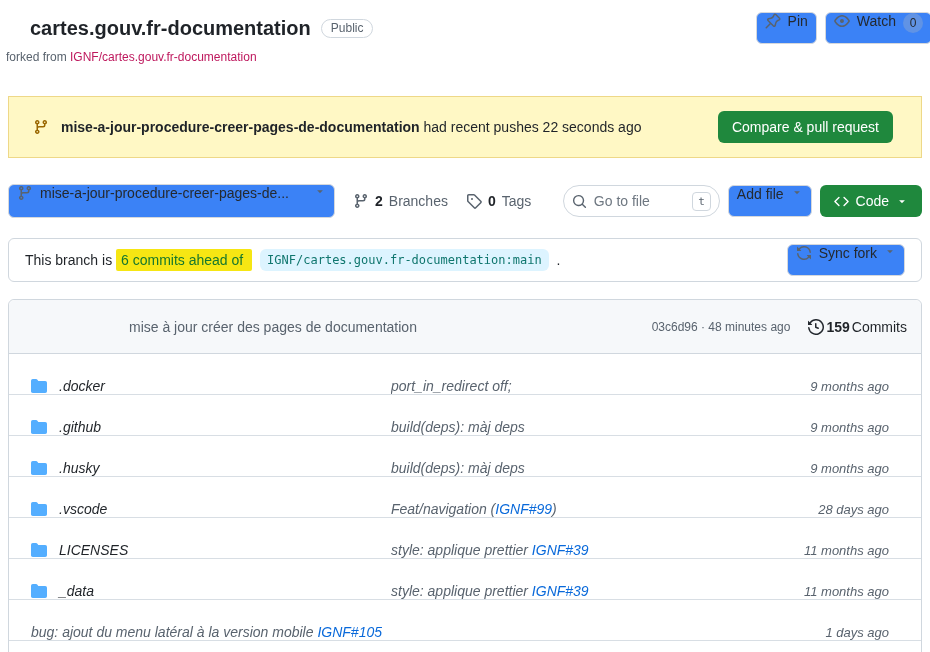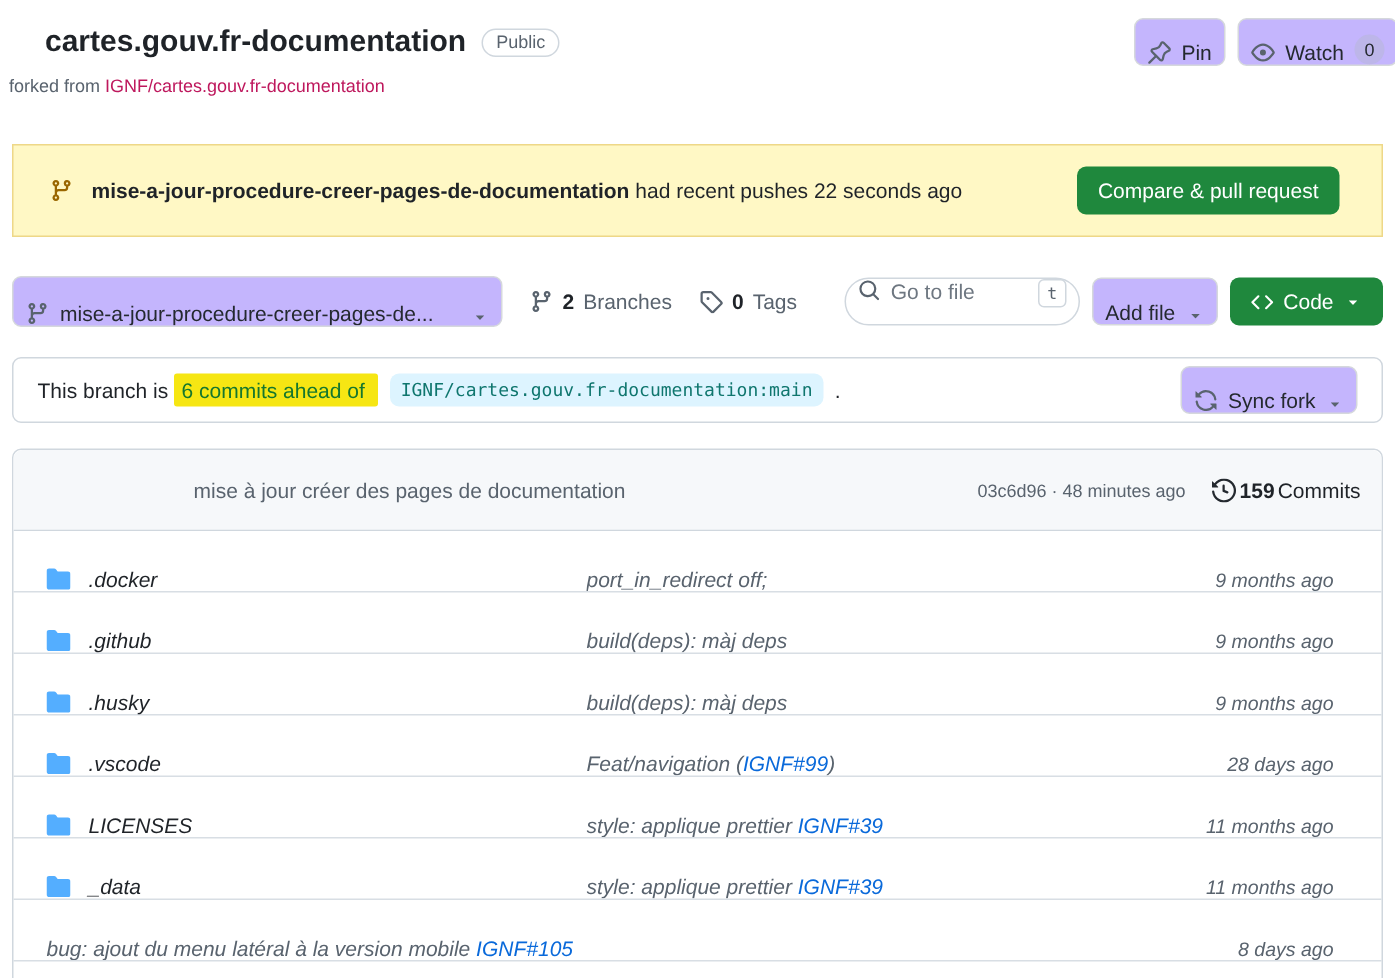--- a/index.html
+++ b/index.html
@@ -13,22 +13,22 @@
   .ic-white path { fill:#ffffff; }
   .ic-gold path { fill:#9a6700; }
   .ic-folder path { fill:#54aeff; }
 
   
   .header-row { display:flex; align-items:center; padding:12px 0 0 30px; }
   .repo-title { font-size:20px; font-weight:600; }
   .badge-public { margin-left:10px; font-size:12px; color:#59636e; border:1px solid #d0d7de;
     border-radius:999px; padding:1px 9px 2px; }
   .header-actions { margin-left:auto; display:flex; gap:8px; margin-right:-2px; }
-  .btn { display:inline-flex; align-items:flex-end; gap:7px; height:32px; padding:0 8px;
-    background:#c4b5fd; border:1px solid #d5d8dc; border-radius:6px; font-size:14px;
+  .btn { display:inline-flex; align-items:flex-start; gap:7px; height:32px; padding:0 8px;
+    background:#3b82f6; border:1px solid #d5d8dc; border-radius:6px; font-size:14px;
     color:#24292f; cursor:pointer; white-space:nowrap; }
   .counter { background:rgba(175,184,193,0.32); border-radius:999px; font-size:12px;
     min-width:20px; height:20px; line-height:20px; text-align:center; padding:0 6px; }
   .forked-line { padding:6px 0 0 6px; font-size:12px; color:#59636e; }
   .forked-line a { color:#be185d; cursor:pointer; }
 
   
   .push-banner { margin:32px 8px 0; background:#fff8c5; border:1px solid rgba(212,167,44,0.4);
     border-radius:0; padding:14px 16px 14px 24px; display:flex; align-items:center; }
   .banner-text { margin-left:12px; }
@@ -39,21 +39,21 @@
   .push-banner .btn-primary { margin-left:auto; margin-right:12px; }
 
   
   .toolbar { margin:26px 8px 0; display:flex; align-items:center; }
   .branch-selector { width:327px; height:34px; }
   .branch-selector .lbl { flex:1; text-align:left; overflow:hidden; white-space:nowrap; }
   .meta-links { display:flex; align-items:center; gap:18px; margin-left:18px; }
   .meta-link { display:flex; align-items:center; gap:6px; color:#59636e; cursor:pointer; }
   .meta-link b { color:#1f2328; font-weight:600; }
   .goto-file { margin-left:auto; width:157px; height:32px; border:1px solid #d0d7de;
-    border-radius:16px; display:flex; align-items:flex-start; padding:0 8px; gap:7px; background:#fff; }
+    border-radius:16px; display:flex; align-items:center; padding:0 8px; gap:7px; background:#fff; }
   .goto-file input { border:none; outline:none; flex:1; min-width:0; font:inherit;
     font-size:14px; color:#1f2328; background:transparent; }
   .goto-file input::placeholder { color:#6e7781; }
   .kbd { border:1px solid #d0d7de; border-radius:4px; font-size:11px; line-height:17px;
     padding:0 5px; color:#59636e; font-family:"DejaVu Sans Mono",monospace; }
   .add-file { margin-left:8px; height:32px; }
   .btn-code { margin-left:8px; }
 
   
   .status-bar { margin:20px 8px 0; border:1px solid #d0d7de; border-radius:6px;
@@ -300,21 +300,21 @@
                 <path d="M1.75 1A1.75 1.75 0 0 0 0 2.75v10.5C0 14.216.784 15 1.75 15h12.5A1.75 1.75 0 0 0 16 13.25v-8.5A1.75 1.75 0 0 0 14.25 3H7.5a.25.25 0 0 1-.2-.1l-.9-1.2C6.07 1.26 5.55 1 5 1H1.75Z"></path>
               </svg>
       </span>
       <span class="name-link">_data</span>
     </div>
     <div class="row-msg"><span>style: applique prettier </span><a>IGNF#39</a></div>
     <div class="row-date">11 months ago</div>
   </div>
         <div class="file-row">
     <div class="row-msg"><span>bug: ajout du menu latéral à la version mobile </span><a>IGNF#105</a></div>
-    <div class="row-date">8 days ago</div>
+    <div class="row-date">1 days ago</div>
   </div>
       </div>
 
     <div class="file-row partial">
       
     </div>
   </div>
 
 </div>
 

